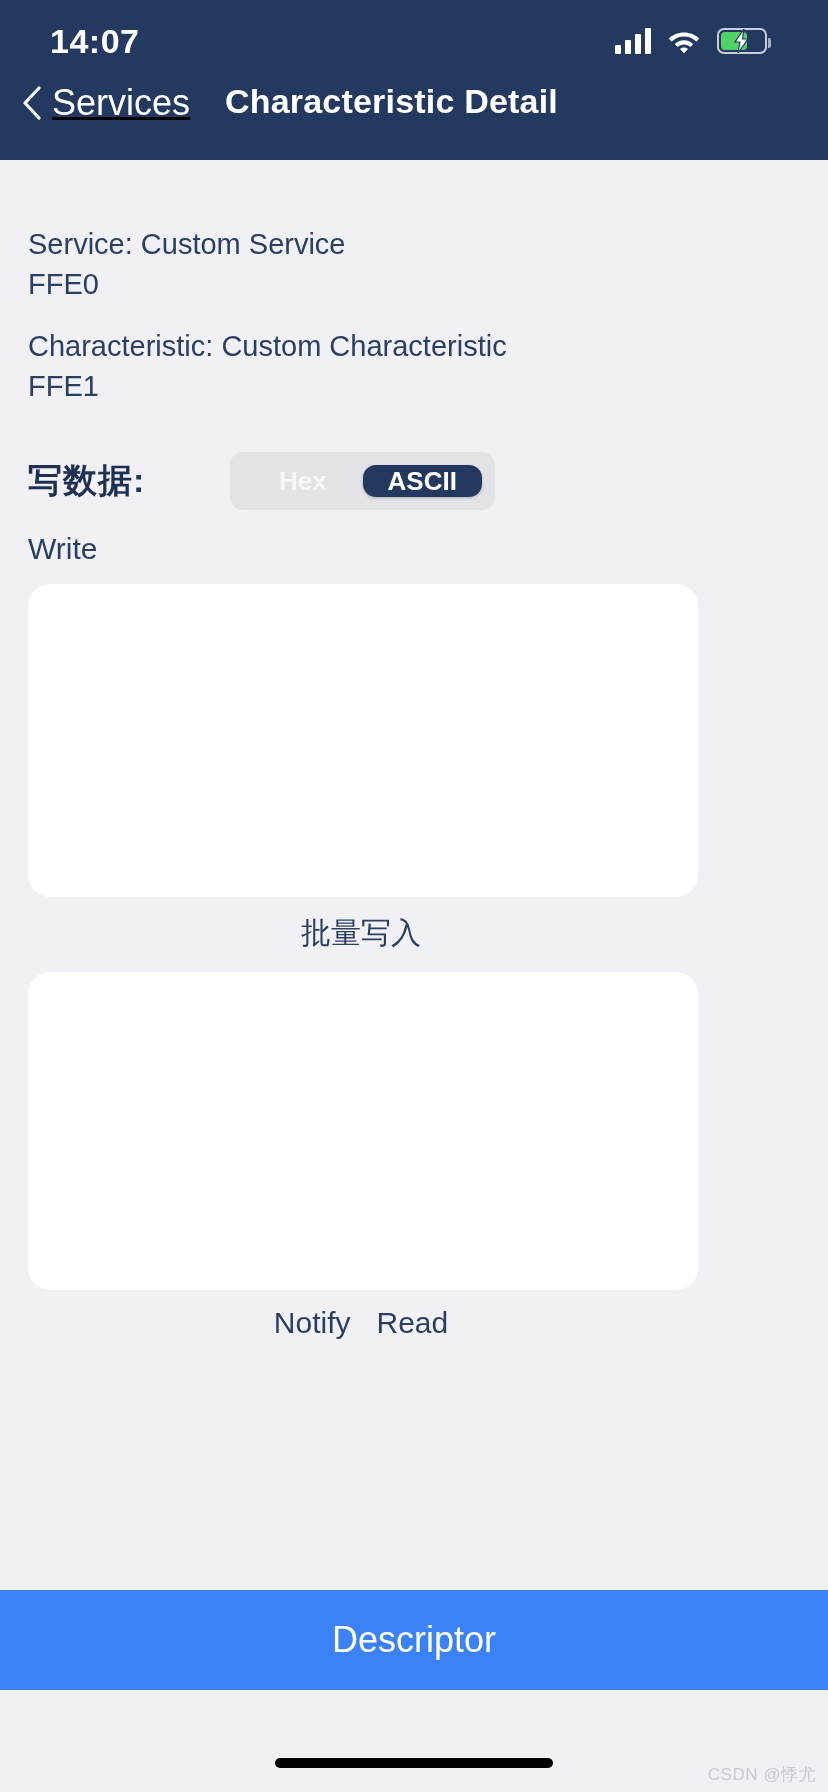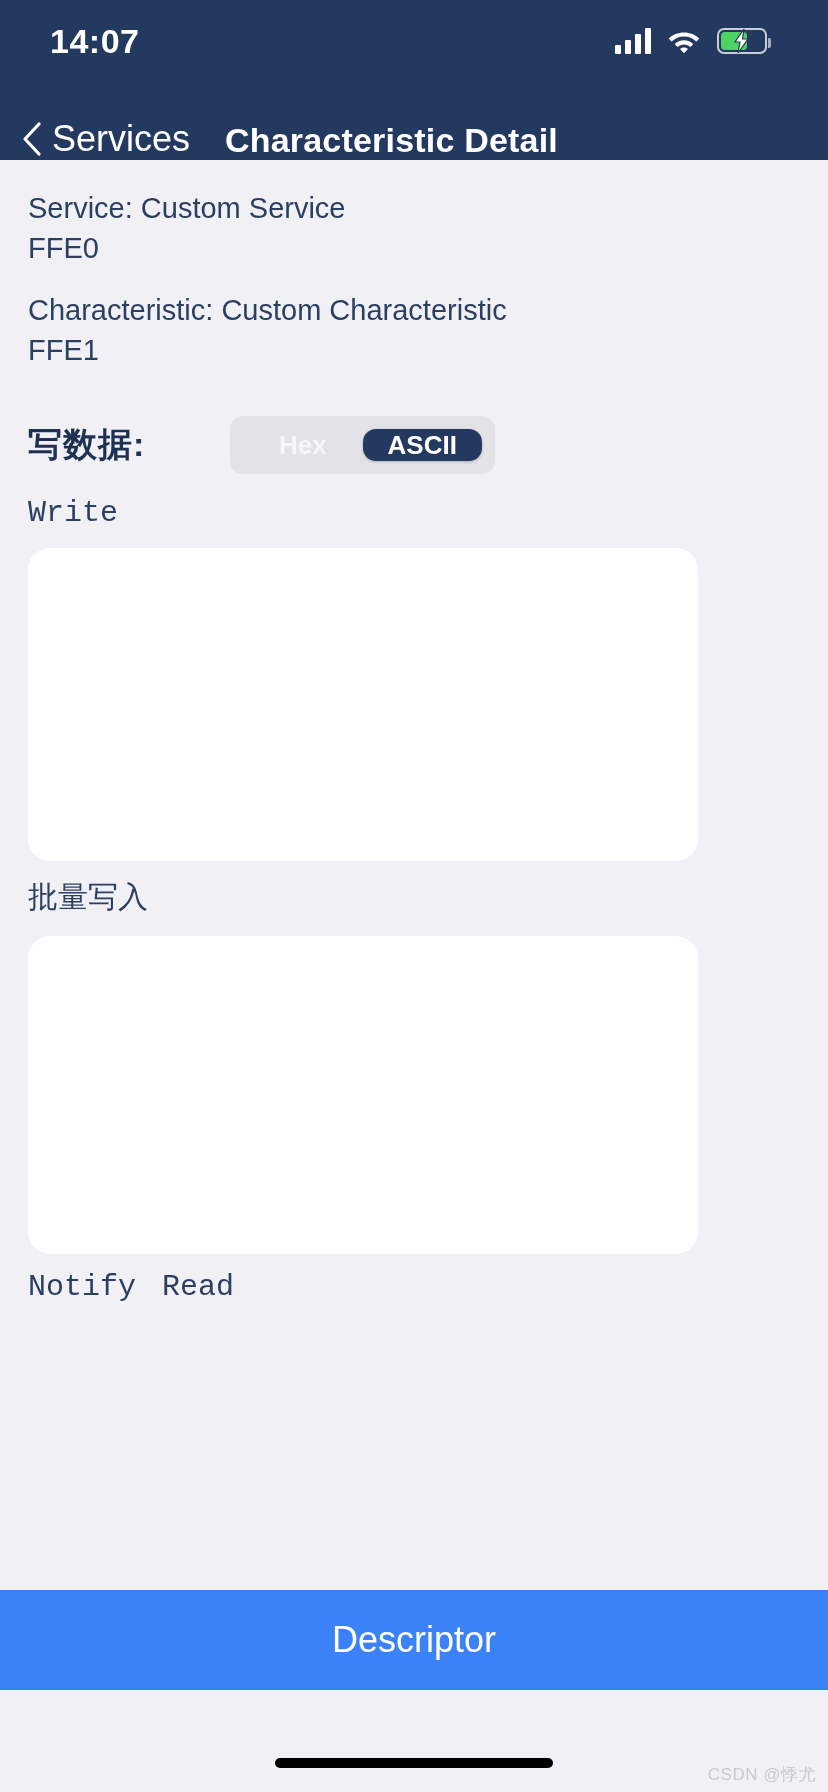--- a/index.html
+++ b/index.html
@@ -85,24 +85,25 @@
     left:50%; top:50%;
     transform:translate(-50%,-50%);
     width:20px; height:24px;
   }
 
   
   .navbar {
     background:#24395f;
     height:78px;
     display:flex;
-    align-items:flex-end;
+    align-items:flex-start;
     position:relative;
     flex:0 0 auto;
     padding-left:22px;
+    text-decoration:underline;
   }
   .nav-back {
     display:flex;
     align-items:center;
     gap:10px;
     cursor:pointer;
   }
   .chev { width:20px; height:34px; }
   .nav-back-label {
     color:#ffffff;
@@ -124,20 +125,21 @@
     background:#f0f0f5;
     padding:0 28px;
     position:relative;
     overflow:hidden;
   }
   .info-block {
     padding-top:28px;
     color:#2b3f63;
     font-size:29px;
     line-height:1.38;
+    margin-top:36px;
   }
   .info-block .para { margin-bottom:22px; }
   .info-block .para:last-child { margin-bottom:0; }
 
   
   .section-row {
     display:flex;
     align-items:center;
     margin-top:46px;
   }
@@ -195,36 +197,35 @@
     color:#333;
     font-family:inherit;
     outline:none;
   }
   .text-input::placeholder { color:#b9b9c0; }
   .link-btn {
     font-size:30px;
     color:#2b3f63;
     cursor:pointer;
     white-space:nowrap;
-    font-family:Liberation Mono, monospace;
   }
 
   
   .panel {
     background:#ffffff;
     border-radius:22px;
     margin-top:18px;
     width:670px;
   }
   .panel.write-panel { height:313px; }
   .panel.read-panel { height:318px; }
 
   .right-actions {
     display:flex;
-    justify-content:flex-start;
+    justify-content:center;
     gap:26px;
     margin-top:16px;
     padding-right:4px;
     width:670px;
   }
   .right-actions .link-btn { font-size:30px; }
 
   
   .descriptor-bar {
     background:#3b82f6;

